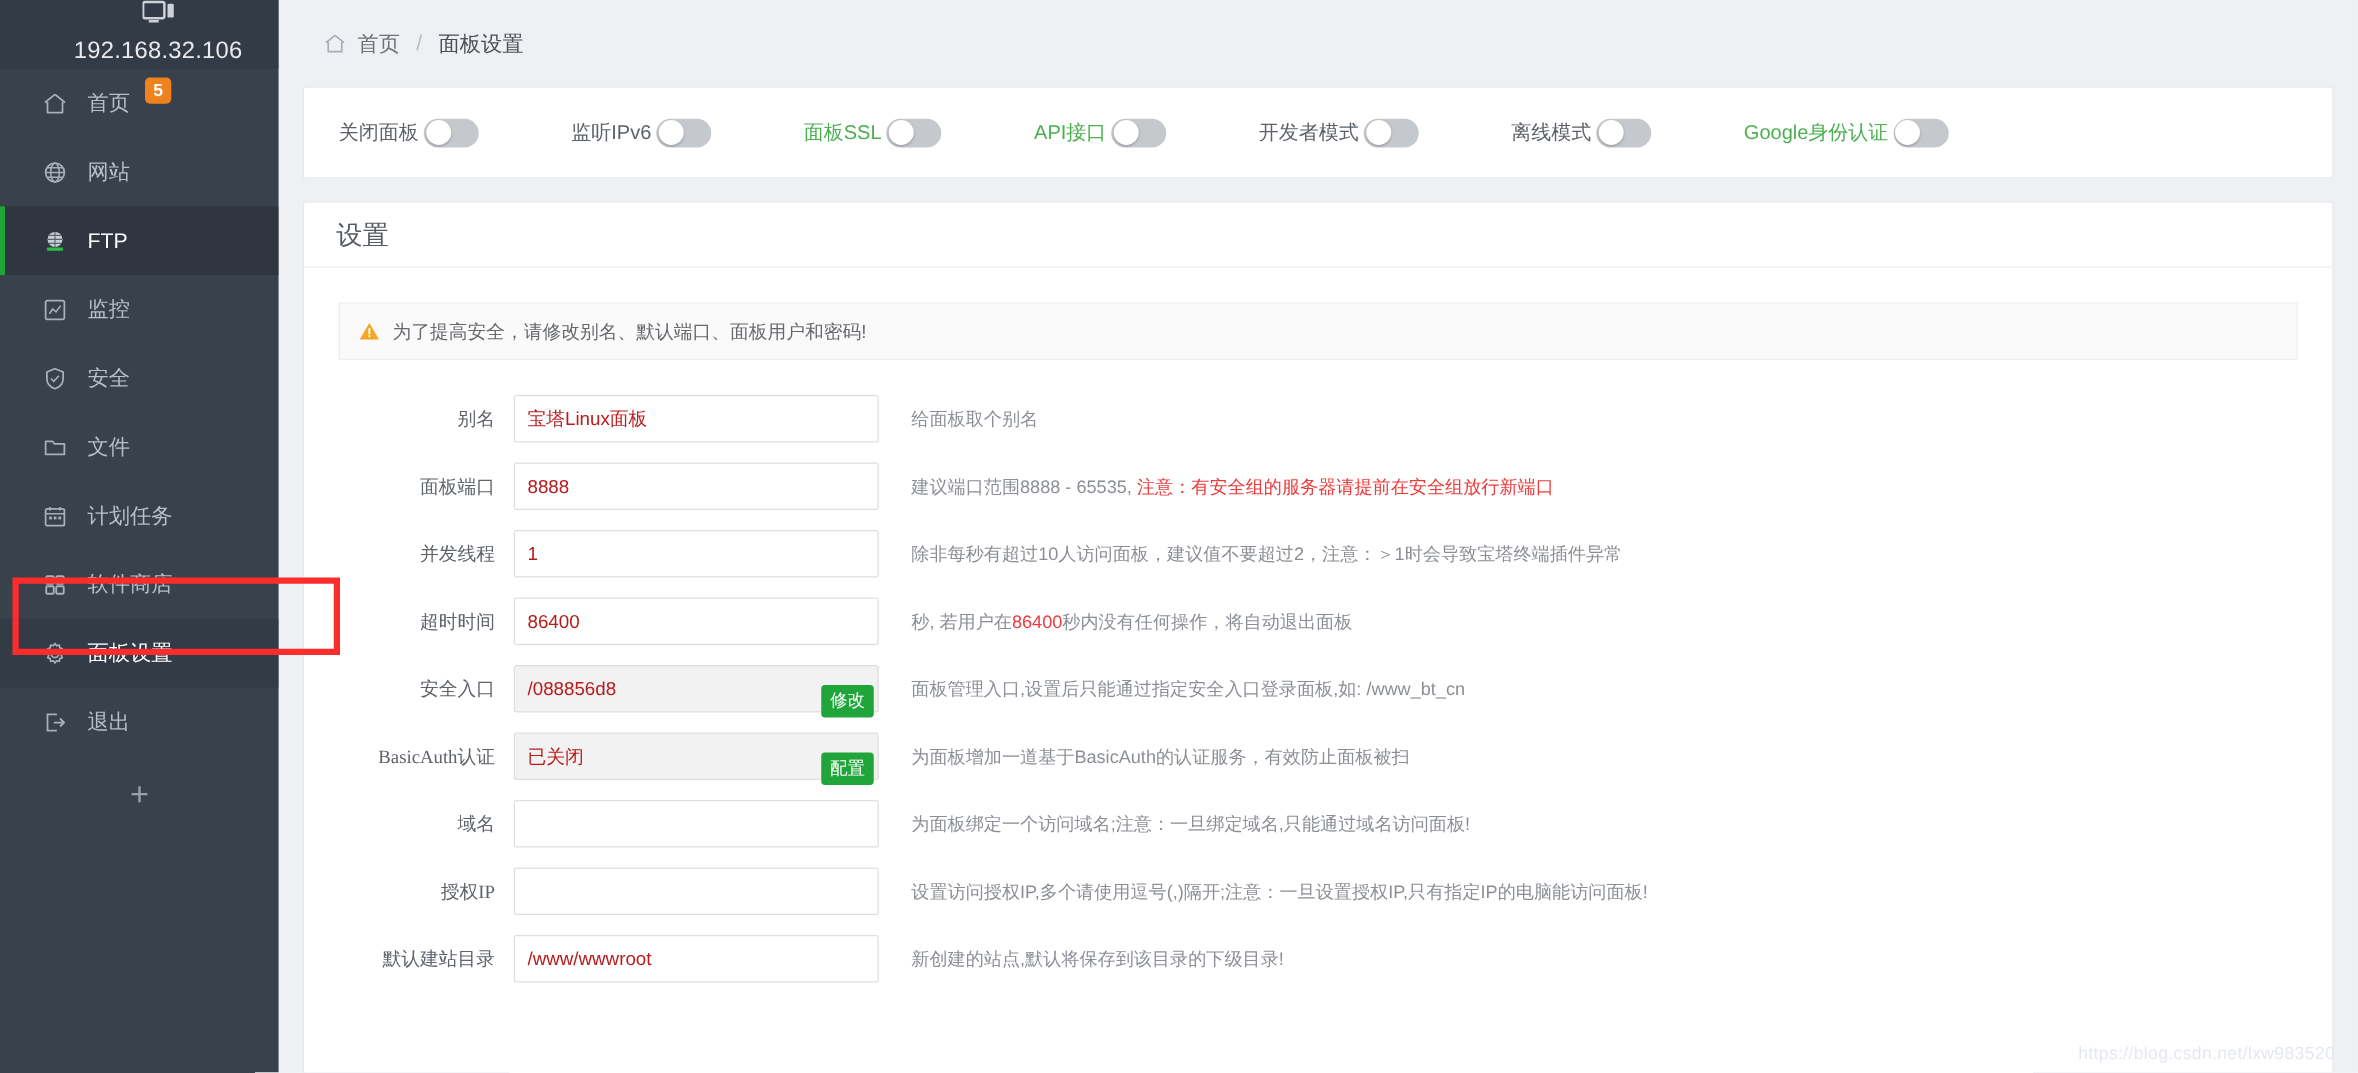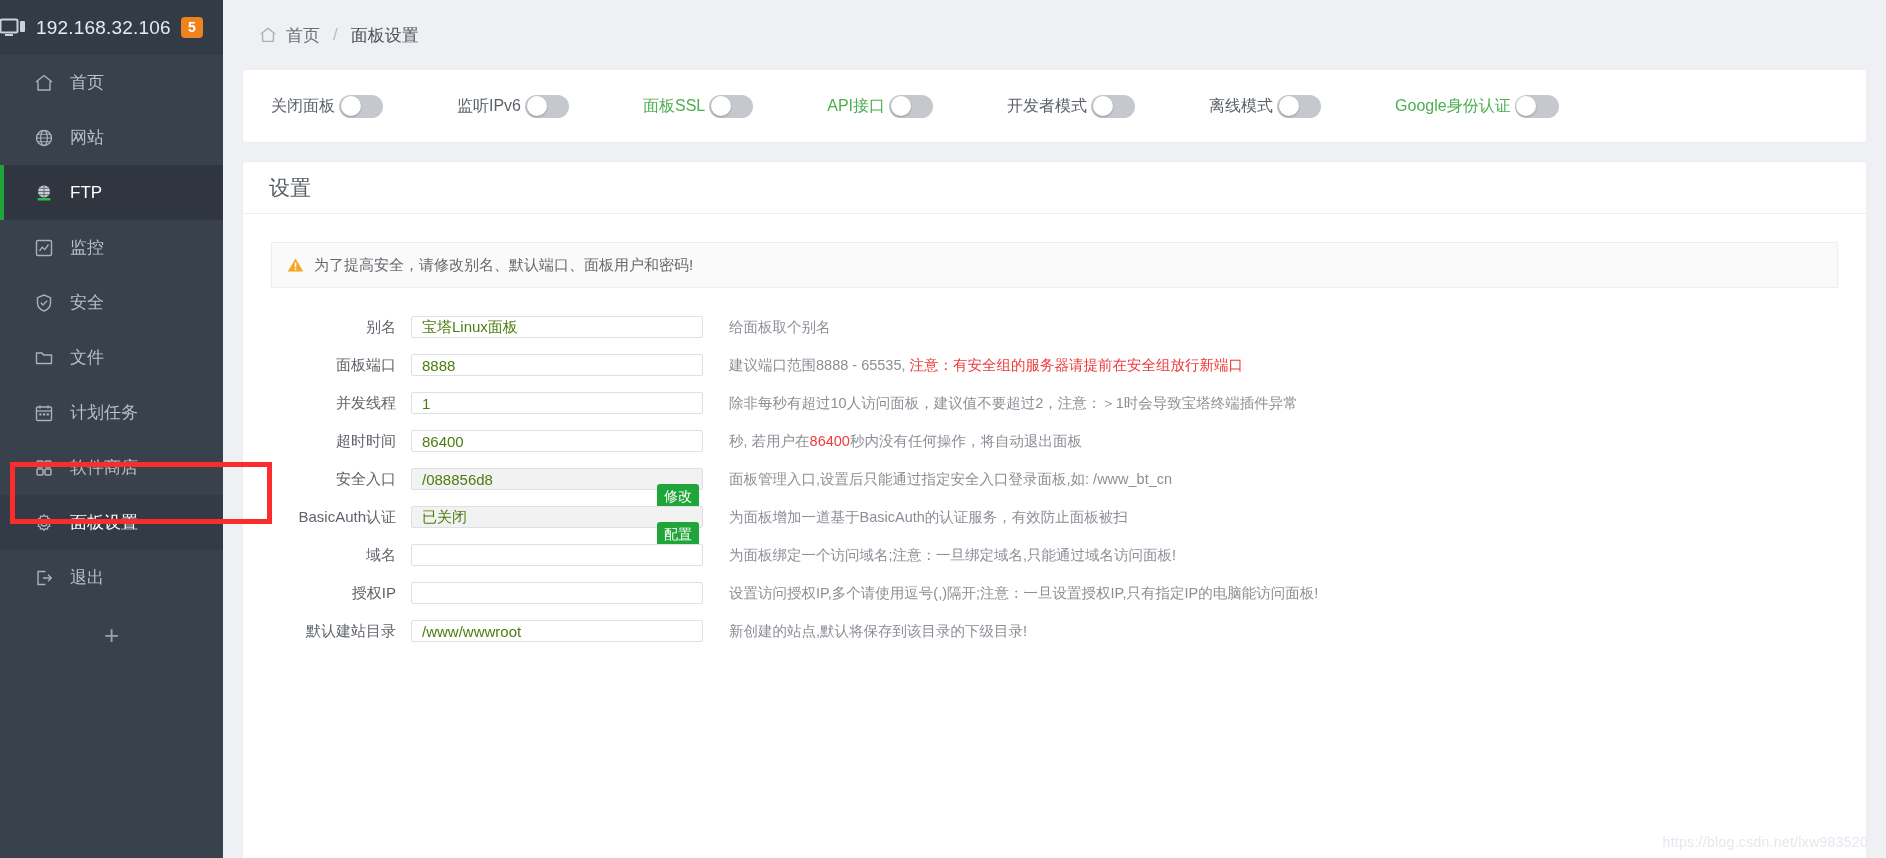--- a/index.html
+++ b/index.html
@@ -15,21 +15,21 @@
   .sidebar {
     width: 223px; min-width: 223px; height: 858px;
     background: #39414d;
     display: flex; flex-direction: column;
     position: relative;
   }
   .sb-head {
     height: 55px; min-height: 55px;
     background: #333b47;
     display: flex; align-items: center;
-    padding-left: 0; gap: 10px;
+    padding-left: 30px; gap: 10px; flex-direction: column;
   }
   .sb-head .ip {
     color: #e8eaed; font-size: 19px; letter-spacing: .2px;
   }
   .sb-badge {
     background: #f0821e; color: #fff;
     font-size: 14px; font-weight: bold;
     border-radius: 4px;
     padding: 1px 7px 2px 7px;
     line-height: 18px;
@@ -137,27 +137,27 @@
   .warn-ico { width: 17px; height: 16px; flex: 0 0 auto; }
 
   .form { padding-top: 28px; }
   .frow {
     display: flex; align-items: center;
     margin-bottom: 16px;
   }
   .fl {
     width: 140px; min-width: 140px;
     text-align: right; padding-right: 15px;
-    font-size: 15px; color: #5f646a;
+    font-size: 15px; color: #5f646a; font-family: Liberation Serif, serif;
   }
   .fctl { position: relative; width: 292px; min-width: 292px; }
   .fctl input {
-    width: 100%; height: 22px;
+    width: 100%; height: 38px;
     border: 1px solid #dcdfe3; border-radius: 2px;
-    padding: 0 10px; font-size: 15px; color: #4d7c0f;
+    padding: 0 10px; font-size: 15px; color: #b91c1c;
     font-family: "Liberation Sans", "DejaVu Sans", sans-serif;
     background: #fff; outline: none;
   }
   .fctl.readonly input { background: #f2f2f2; }
   .fctl .inbtn {
     position: absolute; right: 4px; top: 16px;
     height: 26px; min-width: 42px;
     background: #20a53a; color: #fff;
     border: none; border-radius: 3px;
     font-size: 14px; cursor: pointer;

